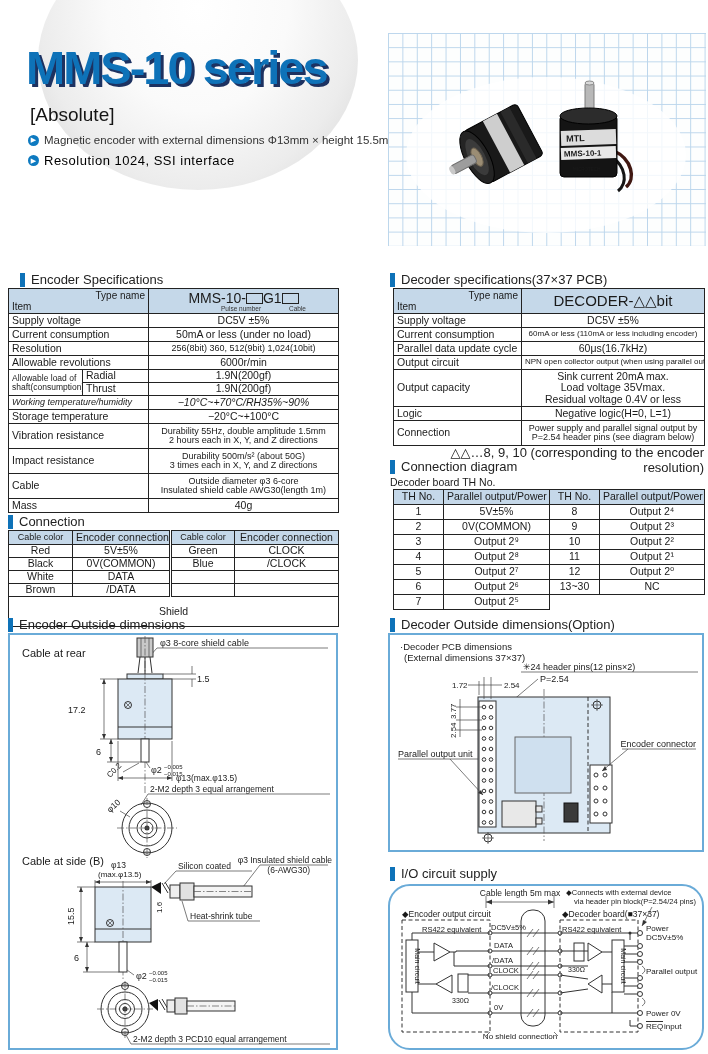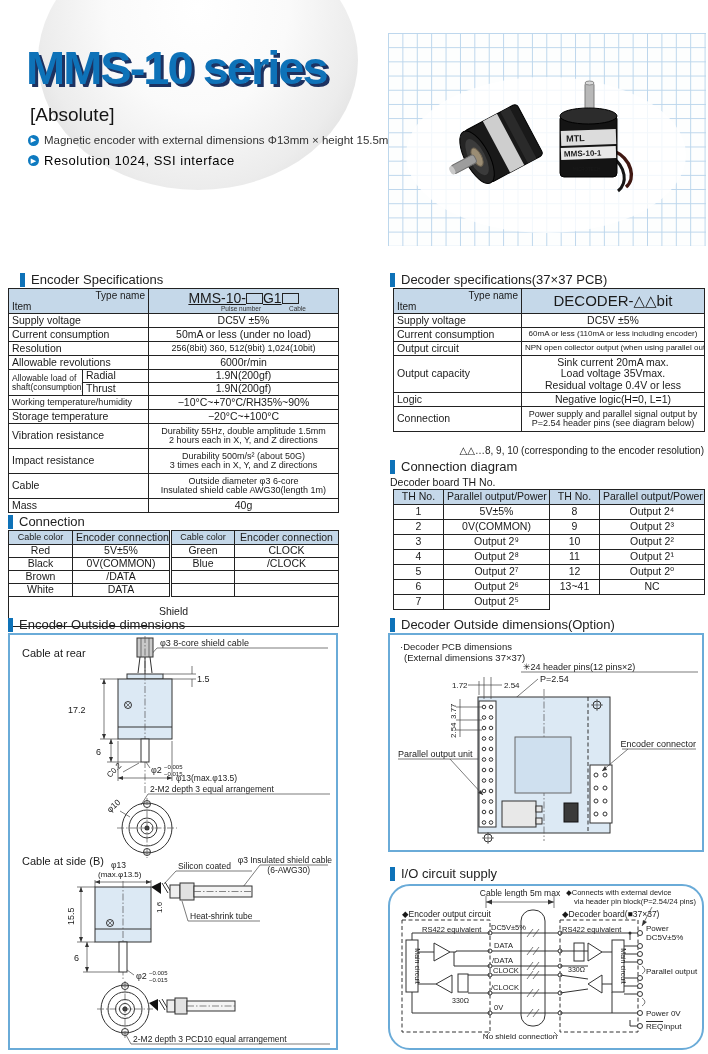--- a/index.html
+++ b/index.html
@@ -35,24 +35,24 @@
   .hd { background:#c5d8e9; }
   .lab { text-align:left; }
   .val { text-align:center; }
   .sm { font-size:9px; }
   .xs { font-size:8.5px; }
   .two { white-space:normal; line-height:1.05; }
   .dbl { border-left:3px double #222 !important; }
   .typehdr { position:relative; height:25px; }
   .typehdr .tn { position:absolute; right:3px; top:1px; font-size:10px; }
   .typehdr .it { position:absolute; left:3px; bottom:1px; font-size:10px; }
-  .typecell { position:relative; font-size:14px; text-align:center; vertical-align:top; padding-top:2px;text-decoration:underline; }
+  .typecell { position:relative; font-size:14px; text-align:center; vertical-align:top; padding-top:2px; }
   .mbox { display:inline-block; width:17px; height:11px; border:1px solid #222; vertical-align:-1px; }
   .minilab { position:absolute; font-size:6.5px; color:#333; top:16px; }
-  .footnote { font-size:10px; color:#222; text-align:right; }
+  .footnote { font-size:13px; color:#222; text-align:right; }
 
   
   .dimbox { border:2px solid #6aabd8; background:#fff; }
   svg text { font-family:"Liberation Sans","DejaVu Sans",sans-serif; fill:#1a1a1a; }
   .tline { stroke:#333; stroke-width:1; fill:none; }
   .thin  { stroke:#444; stroke-width:0.7; fill:none; }
   .fillb { fill:#dce9f4; stroke:#333; stroke-width:1; }
   .dash  { stroke:#555; stroke-width:0.7; stroke-dasharray:7 2 1.5 2; fill:none; }
   .dsh2  { stroke:#333; stroke-width:1; stroke-dasharray:4 2.5; fill:none; }
 </style>
@@ -144,21 +144,21 @@
       </tr>
   <tr style="height:13px;">
         <td rowspan="2" class="lab xs two">Allowable load of shaft(consumption)</td>
         <td class="lab">Radial</td>
         <td class="val">1.9N(200gf)</td>
       </tr>
   <tr style="height:13px;">
         <td class="lab">Thrust</td>
         <td class="val">1.9N(200gf)</td>
       </tr>
-  <tr style="height:14px;">
+  <tr style="height:14px;font-style:italic;">
         <td colspan="2" class="lab sm">Working temperature/humidity</td>
         <td class="val">−10°C~+70°C/RH35%~90%</td>
       </tr>
   <tr style="height:14px;">
         <td colspan="2" class="lab">Storage temperature</td>
         <td class="val">−20°C~+100°C</td>
       </tr>
   <tr style="height:25px;">
         <td colspan="2" class="lab">Vibration resistance</td>
         <td class="val sm two">
@@ -211,28 +211,28 @@
         <td class="val dbl">Green</td>
         <td class="val">CLOCK</td>
       </tr>
   <tr style="height:13px;">
         <td class="val">Black</td>
         <td class="val">0V(COMMON)</td>
         <td class="val dbl">Blue</td>
         <td class="val">/CLOCK</td>
       </tr>
   <tr style="height:13px;">
+        <td class="val">White</td>
+        <td class="val">DATA</td>
+        <td class="val dbl"></td>
+        <td class="val"></td>
+      </tr>
+  <tr style="height:13px;">
         <td class="val">Brown</td>
         <td class="val">/DATA</td>
-        <td class="val dbl"></td>
-        <td class="val"></td>
-      </tr>
-  <tr style="height:13px;">
-        <td class="val">White</td>
-        <td class="val">DATA</td>
         <td class="val dbl"></td>
         <td class="val"></td>
       </tr>
   <tr style="height:30px;">
         <td colspan="4" class="val">Shield</td>
       </tr>
 </tbody>
   </table>
 
 <div class="abs sec" style="left:390px; top:272px;">
@@ -254,20 +254,24 @@
   </tr>
   <tr style="height:14px;">
         <td class="lab">Supply voltage</td>
         <td class="val">DC5V ±5%</td>
       </tr>
   <tr style="height:14px;">
         <td class="lab">Current consumption</td>
         <td class="val" style="font-size:8px;">60mA or less (110mA or less including encoder)</td>
       </tr>
   <tr style="height:14px;">
+        <td class="lab">Parallel data update cycle</td>
+        <td class="val">60μs(16.7kHz)</td>
+      </tr>
+  <tr style="height:14px;">
         <td class="lab">Output circuit</td>
         <td class="val" style="font-size:8px;">NPN open collector output (when using parallel output)</td>
       </tr>
   <tr style="height:37px;">
         <td class="lab">Output capacity</td>
         <td class="val two">
           <div>Sink current 20mA max.</div>
           <div>Load voltage 35Vmax.</div>
           <div>Residual voltage 0.4V or less</div>
         </td>
@@ -356,21 +360,21 @@
       </tr>
   <tr style="height:15px;">
         <td class="val">11</td>
         <td class="val">Output 2¹</td>
       </tr>
   <tr style="height:15px;">
         <td class="val">12</td>
         <td class="val">Output 2⁰</td>
       </tr>
   <tr style="height:15px;">
-        <td class="val">13~41</td>
+        <td class="val">13~30</td>
         <td class="val">NC</td>
       </tr>
 </tbody>
   </table>
 
 <div class="abs sec" style="left:8px; top:617px;">
   <span class="secbar"></span>
   <span>Encoder Outside dimensions</span>
 </div>
 <div class="abs dimbox" style="left:8px; top:633px; width:330px; height:417px;">

